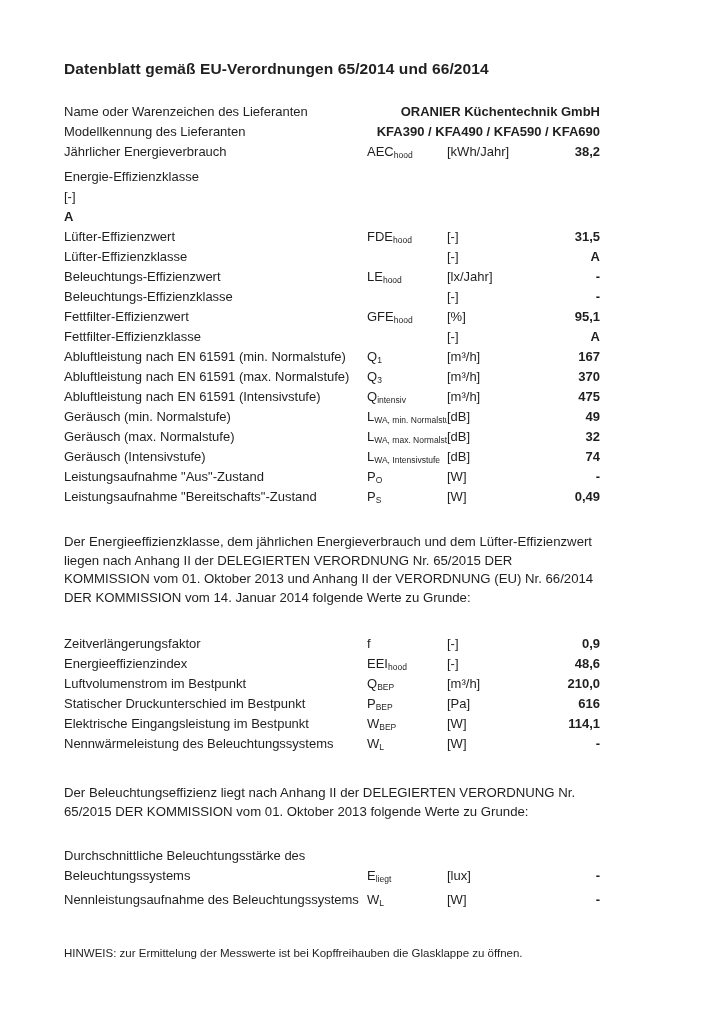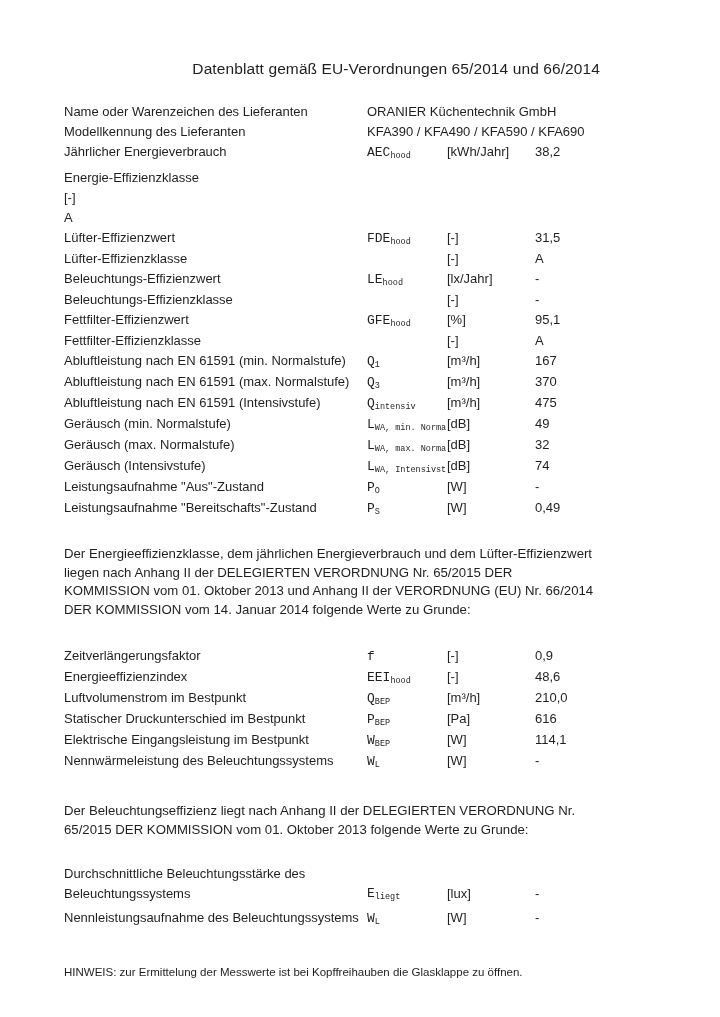--- a/index.html
+++ b/index.html
@@ -12,22 +12,22 @@
     height: 1017px;
     overflow: hidden;
     font-family: "Liberation Sans", sans-serif;
     color: #1f1f1f;
   }
   .doc {
     padding: 60px 56px 0 64px;
     width: 536px;
   }
   .title {
-    text-align: right;
-    font-weight: normal;
+    text-align: left;
+    font-weight: bold;
     font-size: 15.5px;
     margin-bottom: 24px;
     letter-spacing: 0.1px;
   }
   .tbl { width: 536px; }
   .row {
     display: flex;
     align-items: baseline;
     font-size: 13px;
     line-height: 20px;
@@ -35,24 +35,23 @@
   .row.tall {
     align-items: flex-end;
   }
   .row.gap-top { margin-top: 5px; flex-direction: column; }
   .c-label { width: 303px; flex: none; }
   .c-symbol {
     width: 80px;
     flex: none;
     white-space: nowrap;
     overflow: hidden;
-    font-family: Liberation Mono, monospace;
   }
   .c-unit { width: 88px; flex: none; }
-  .c-value { flex: 1; text-align: left; }
+  .c-value { flex: 1; text-align: right; font-weight: bold; }
   sub {
     font-size: 8.5px;
     line-height: 0;
     vertical-align: -2px;
     letter-spacing: 0;
   }
   .para {
     font-size: 13.2px;
     line-height: 18.5px;
     margin: 0;

